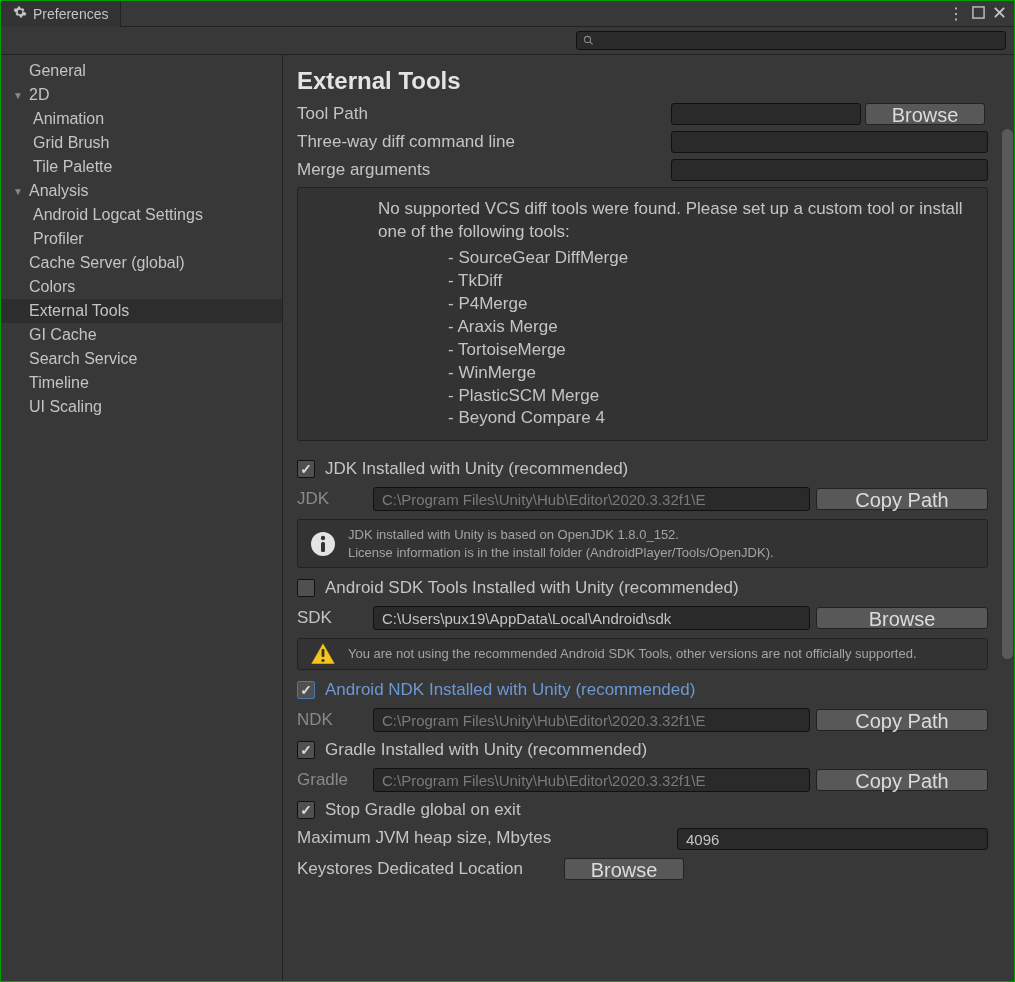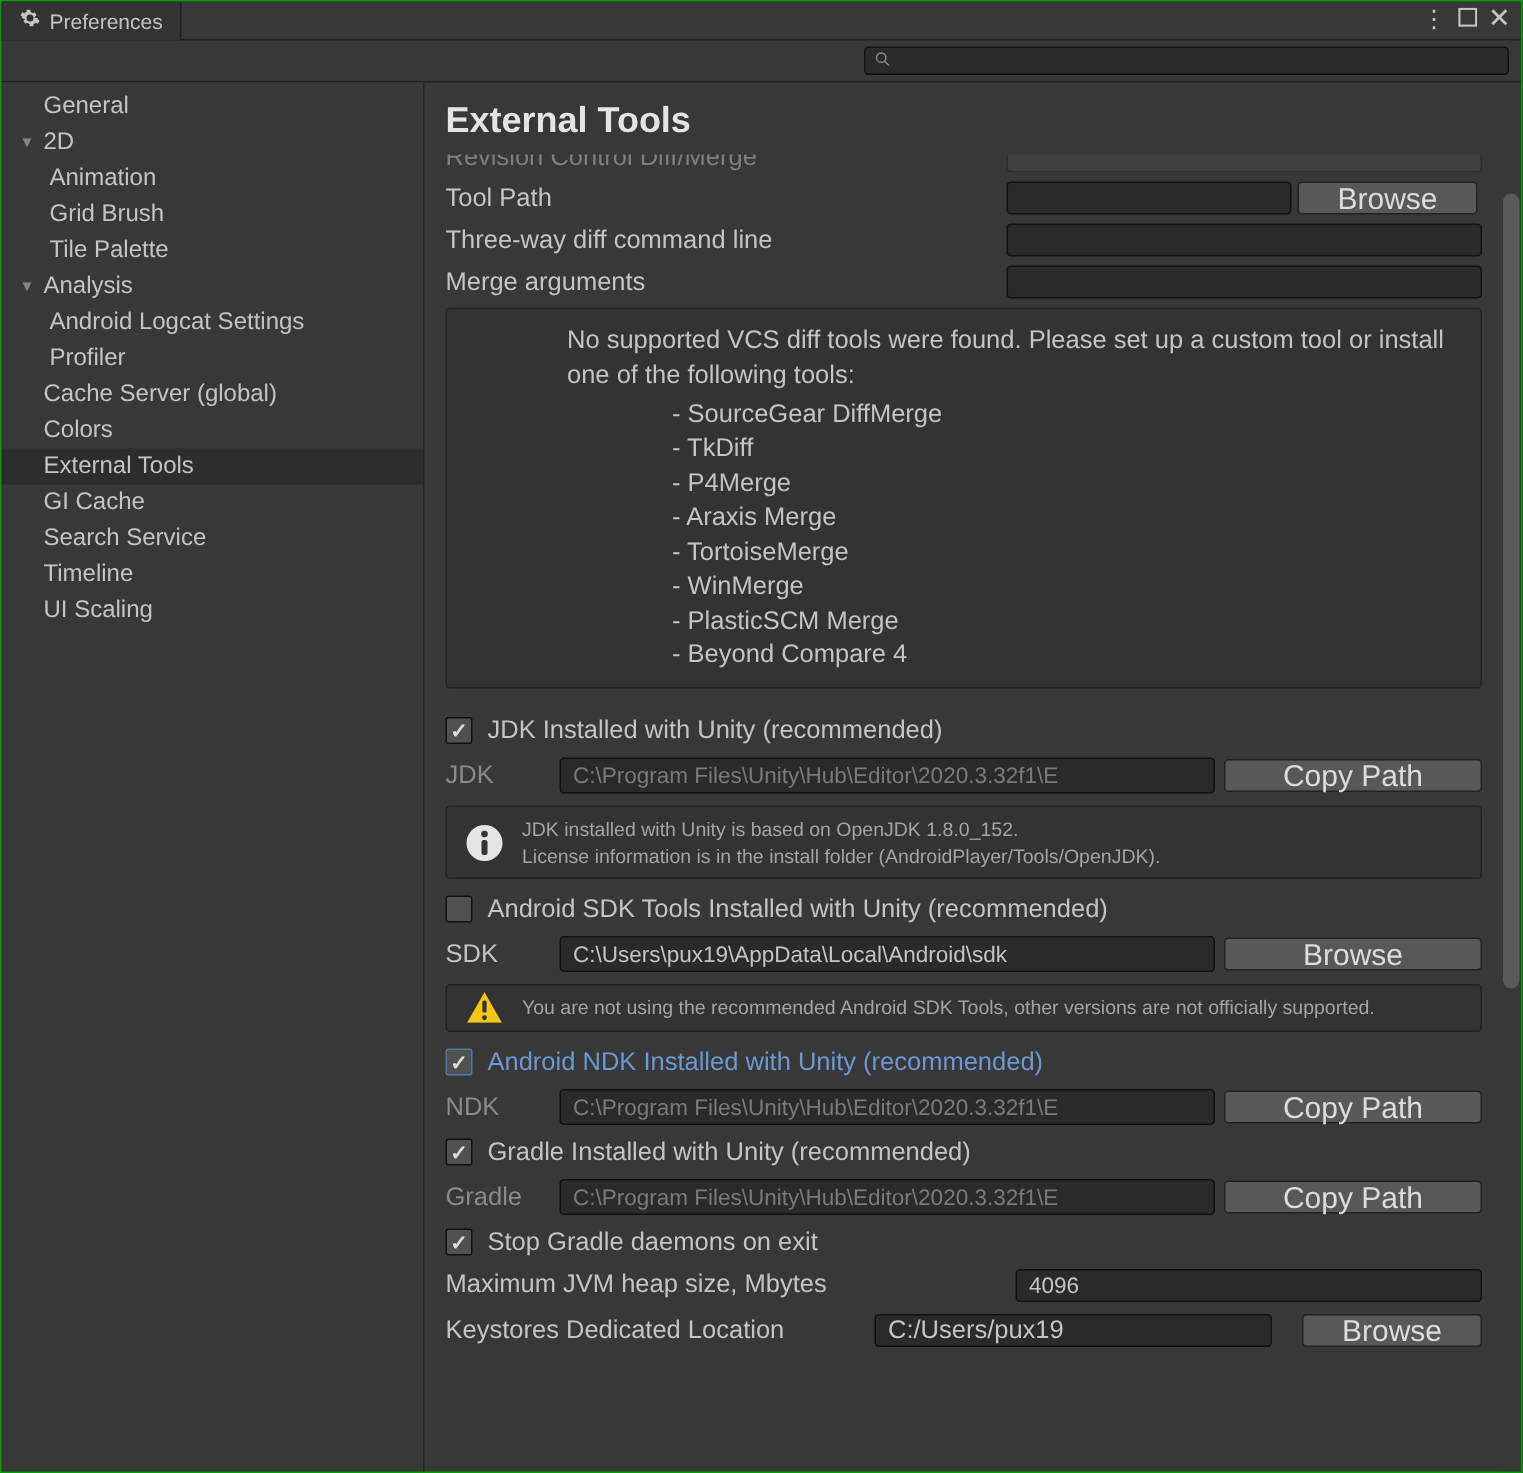--- a/index.html
+++ b/index.html
@@ -43,21 +43,21 @@
 .path-row .plabel { width: 70px; color: #8a8a8a; font-size: 17px; }
 .path-row .plabel.on { color: #c4c4c4; }
 .path-row input { flex: 1; background: #2a2a2a; border: 1px solid #111; border-radius: 3px; height: 24px; color: #c4c4c4; padding: 0 8px; font-size: 15px; outline: none; }
 .path-row input.disabled { color: #7a7a7a; }
 .notebox { background: #333; border: 1px solid #222; border-radius: 3px; padding: 6px 10px 6px 50px; margin: 4px 0 10px; color: #a4a4a4; font-size: 13px; line-height: 1.35; position: relative; }
 .notebox.warn { color: #a4a4a4; }
 .infoicon, .warnicon { position: absolute; left: 12px; top: 50%; transform: translateY(-50%); width: 26px; height: 26px; }
 .val-row { display: flex; align-items: flex-start; gap: 6px; margin-bottom: 8px; }
 .val-row .vlabel { width: 374px; color: #c4c4c4; font-size: 17px; }
 .val-row input { flex: 1; background: #2a2a2a; border: 1px solid #111; border-radius: 3px; height: 22px; color: #c4c4c4; padding: 0 8px; font-size: 15px; outline: none; }
-.loc-row { display: flex; align-items: center; gap: 20px; }
+.loc-row { display: flex; align-items: center; gap: 1px; }
 .loc-row .llabel { color: #c4c4c4; font-size: 17px; width: 266px; }
 .loc-row input { flex: 1; background: #2a2a2a; border: 1px solid #111; border-radius: 3px; height: 22px; color: #c4c4c4; padding: 0 8px; font-size: 17px; outline: none; }
 .scrollbar { position: absolute; right: 0; top: 34px; bottom: 0; width: 14px; background: #383838; }
 .scrollthumb { position: absolute; right: 1px; width: 11px; background: #5a5a5a; border-radius: 6px; top: 40px; height: 530px; }
 .vdots { font-size: 16px; line-height: 1; }
 </style>
 </head>
 <body>
 
 <div class="window">
@@ -136,24 +136,20 @@
           <span>Timeline</span>
         </div>
         <div class="sb-item">
           <span>UI Scaling</span>
         </div>
       </div>
 
     <div class="main">
       <div class="page-title">External Tools</div>
       <div class="scroll">
-        <div class="partial-row" style="margin-top:-8px; opacity:0.5;">
-          <div class="ttext">Revision Control  Diff/Merge</div>
-          <div class="dd"></div>
-        </div>
 
         <div class="row">
           <div class="label">Tool Path</div>
           <input class="input" style="width: 190px; flex: 0 0 auto;" value="">
           <div class="gap"></div>
           <button class="btn">Browse</button>
         </div>
         <div class="row">
           <div class="label">Three-way diff command line</div>
           <input class="input" value="" style="">
@@ -230,31 +226,30 @@
           <span>Gradle Installed with Unity (recommended)</span>
         </div>
         <div class="path-row">
           <div class="plabel">Gradle</div>
           <input class="disabled" readonly="" value="C:\Program Files\Unity\Hub\Editor\2020.3.32f1\E" style="">
           <button class="btn wide">Copy Path</button>
         </div>
 
         <div class="chk-row">
           <span class="chk checked"></span>
-          <span>Stop Gradle daemons on exit</span>
+          <span>Stop Gradle global on exit</span>
         </div>
 
         <div class="val-row">
           <div class="vlabel">Maximum JVM heap size, Mbytes</div>
           <input value="4096" style="">
         </div>
 
         <div class="loc-row">
           <div class="llabel">Keystores Dedicated Location</div>
-          <input value="C:/Users/pux19" style="">
           <button class="btn">Browse</button>
         </div>
       </div>
       <div class="scrollbar">
         <div class="scrollthumb"></div>
       </div>
     </div>
   </div>
 </div>
 

